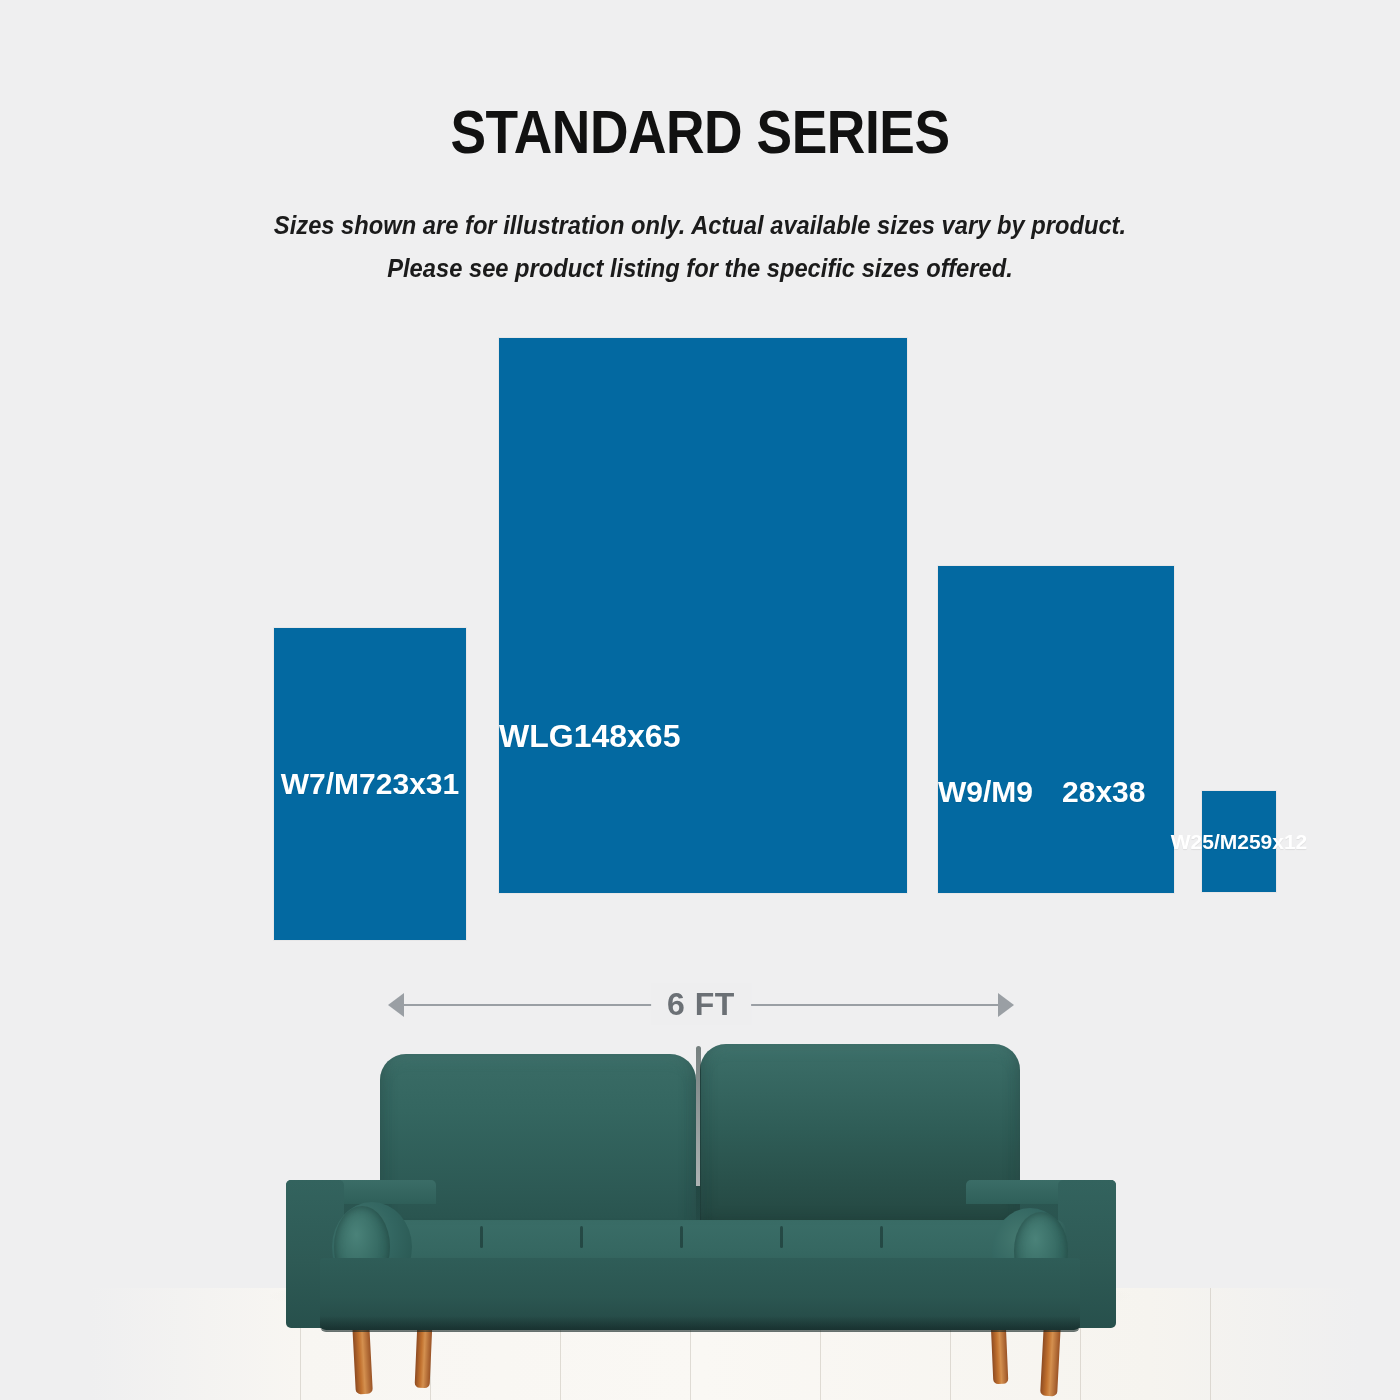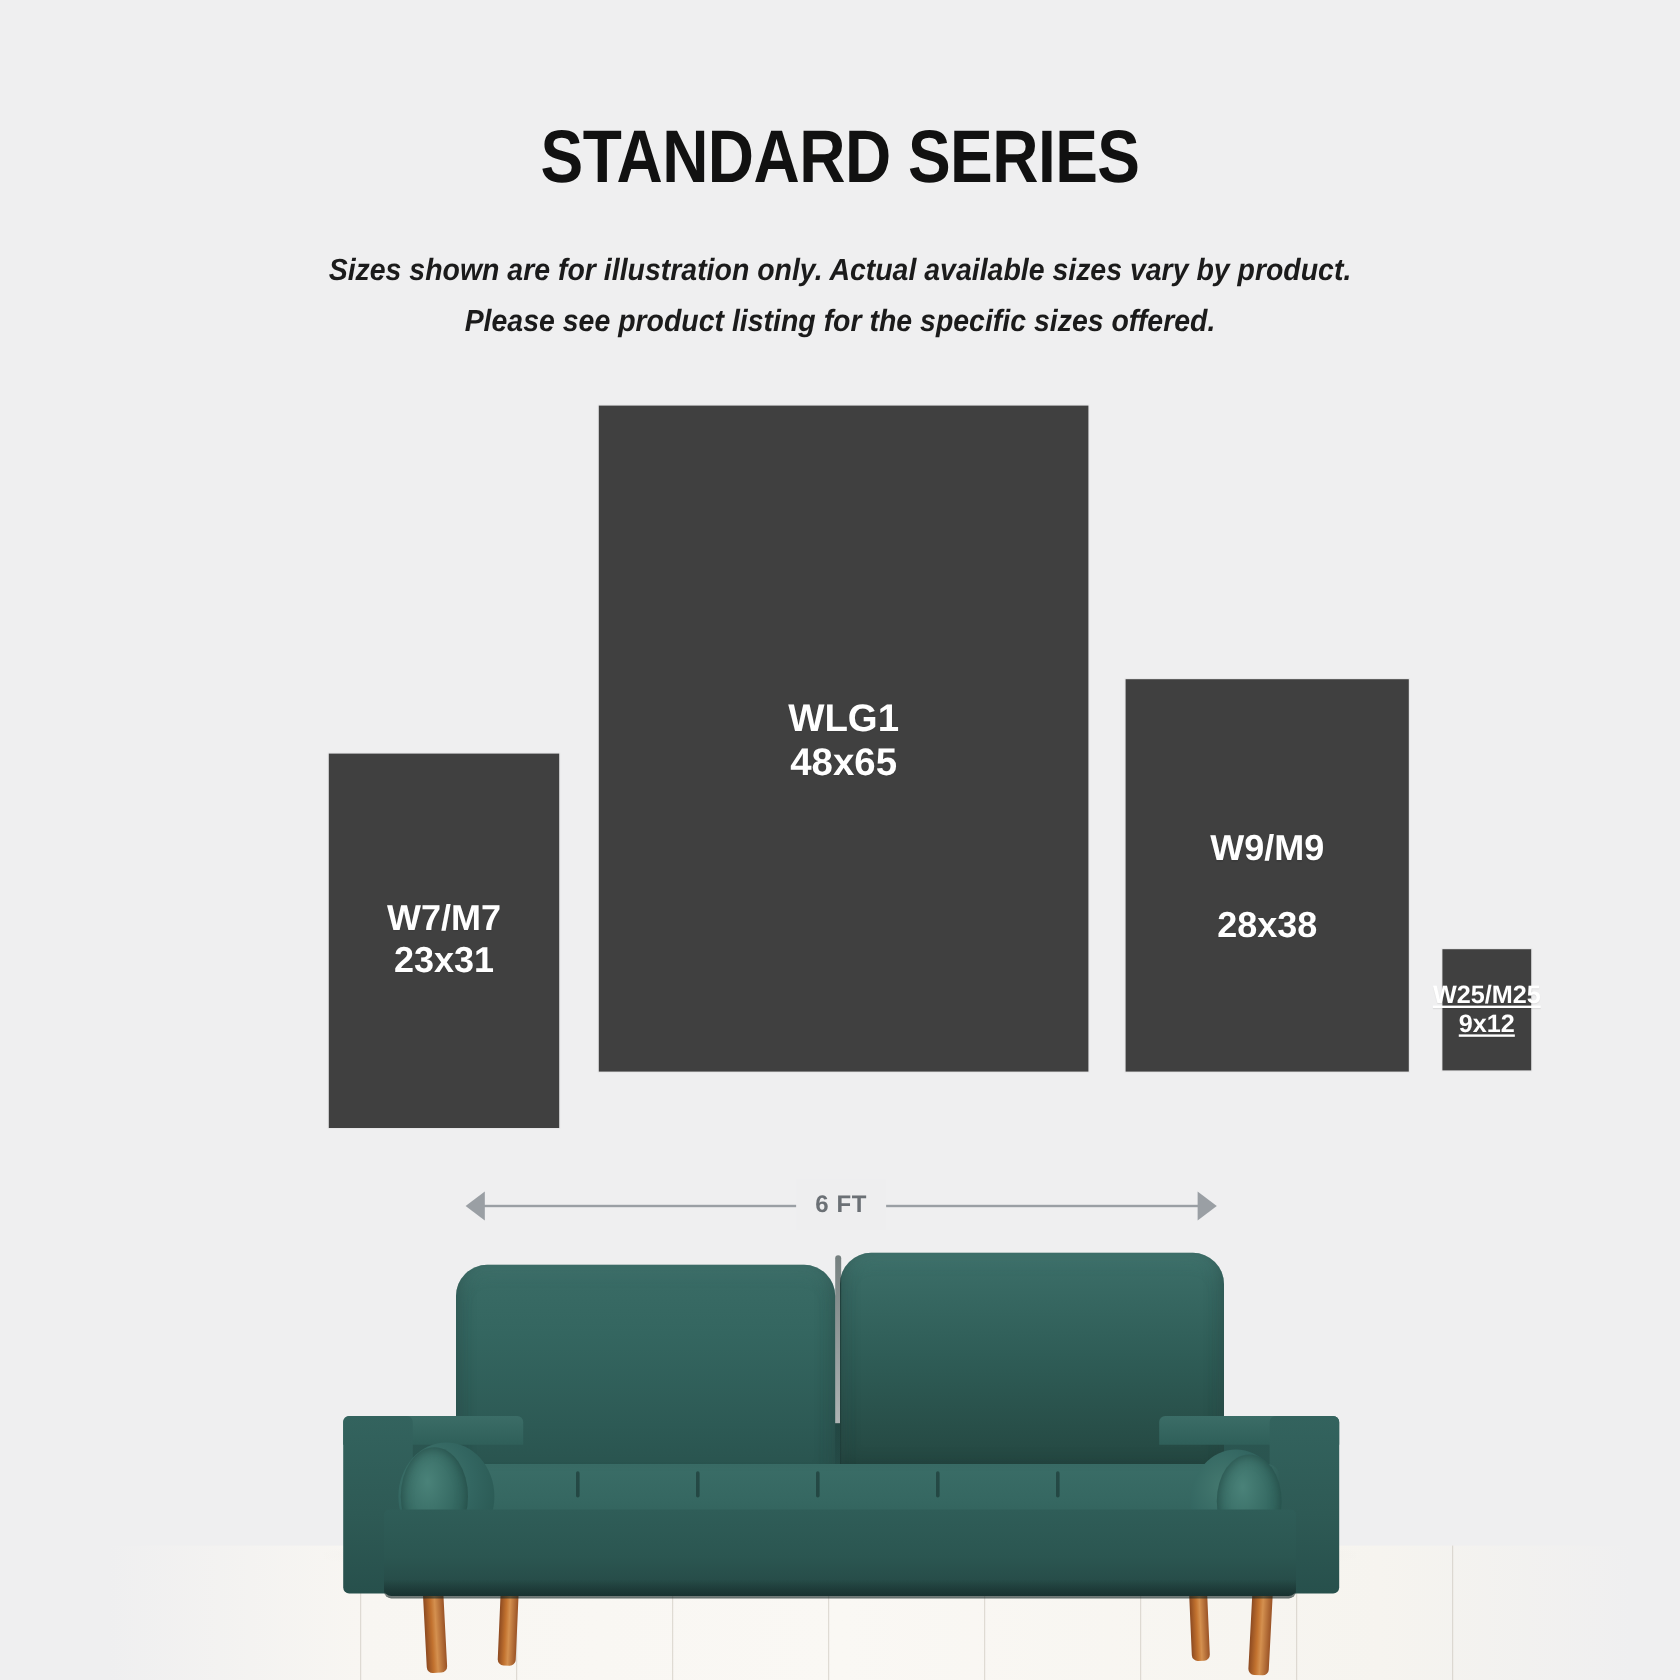--- a/index.html
+++ b/index.html
@@ -45,24 +45,24 @@
     font-style: italic;
     color: #1b1b1b;
     transform: scaleX(0.93);
     transform-origin: center top;
   }
   #subtitle .line { display: block; white-space: nowrap; }
 
   
   .frame {
     position: absolute;
-    background: #404040;
+    background: #0369a1;
     box-sizing: border-box;
     display: flex;
-    flex-direction: column;
+    flex-direction: row;
     align-items: center;
     justify-content: center;
     color: #ffffff;
     text-align: center;
     box-shadow: 0 0 0 1px rgba(0,0,0,0.03);
   }
   .frame .code,
   .frame .dims {
     font-weight: 700;
     line-height: 1.16;
@@ -79,21 +79,21 @@
 
   #frame-wlg1 { left: 499px; top: 338px; width: 408px; height: 555px;
                 justify-content: flex-start; padding-top: 242px; }
   #frame-wlg1 .code, #frame-wlg1 .dims { font-size: 32px; }
 
   #frame-w9 { left: 938px;  top: 566px; width: 236px; height: 327px;
               justify-content: flex-start; padding-top: 125px; gap: 29px; }
   #frame-w9 .code, #frame-w9 .dims { font-size: 30px; }
 
   #frame-w25 { left: 1202px; top: 791px; width: 74px; height: 101px; }
-  #frame-w25 .code, #frame-w25 .dims { font-size: 21px; line-height: 1.12; text-decoration: underline; }
+  #frame-w25 .code, #frame-w25 .dims { font-size: 21px; line-height: 1.12; }
   #frame-w25 .code { white-space: normal; }
 
   
   #measure {
     position: absolute;
     left: 388px;
     top: 983px;
     width: 626px;
     height: 44px;
   }
@@ -114,21 +114,21 @@
   }
   #measure .head.left  { left: 0;  border-right: 16px solid #9a9fa4; }
   #measure .head.right { right: 0; border-left: 16px solid #9a9fa4; }
   #measure .label {
     position: absolute;
     left: 50%;
     top: 0px;
     transform: translateX(-50%);
     background: #eeeeef;
     padding: 6px 16px;
-    font-size: 20px;
+    font-size: 32px;
     font-weight: 700;
     color: #6b7075;
     letter-spacing: 0.5px;
     line-height: 30px;
     white-space: nowrap;
   }
 
   
   #floor {
     position: absolute;

